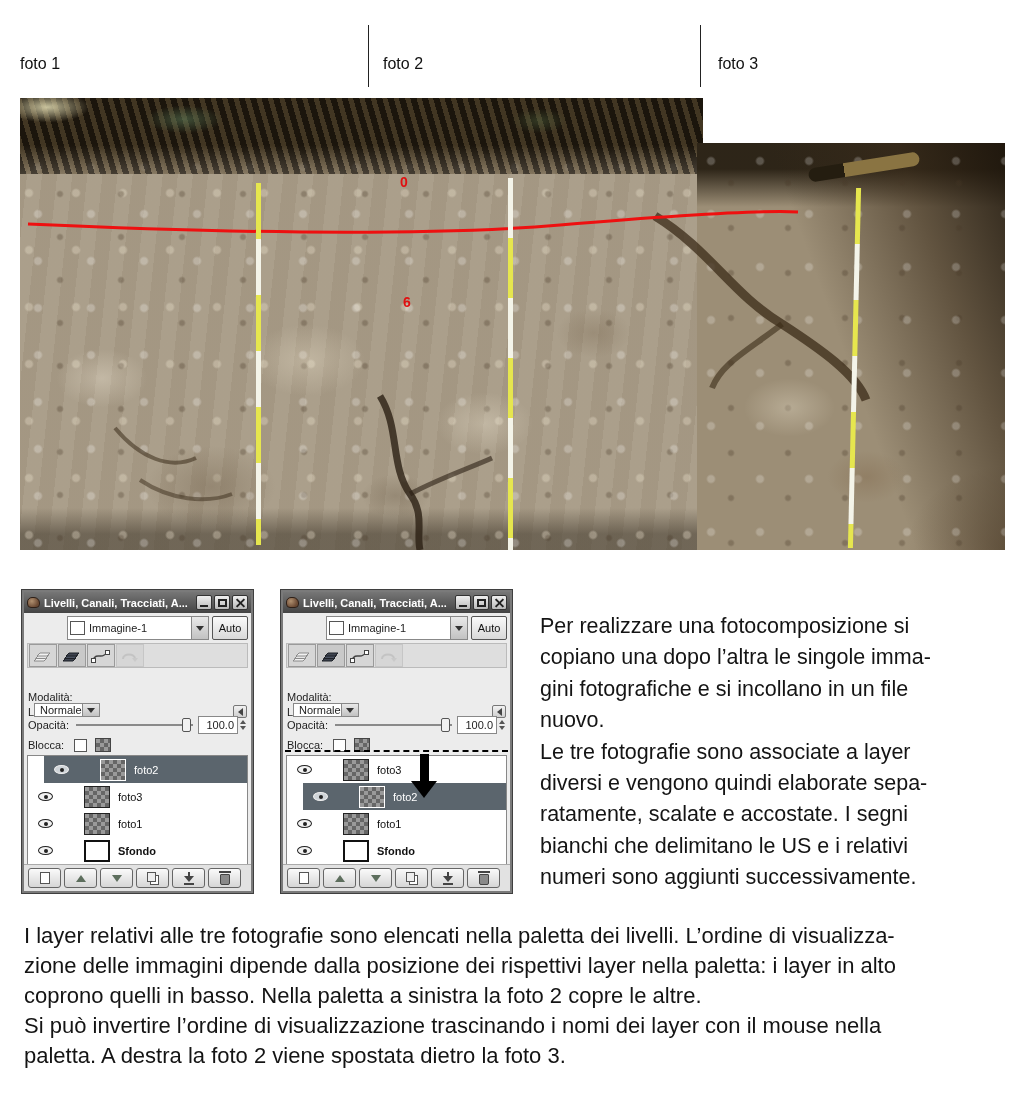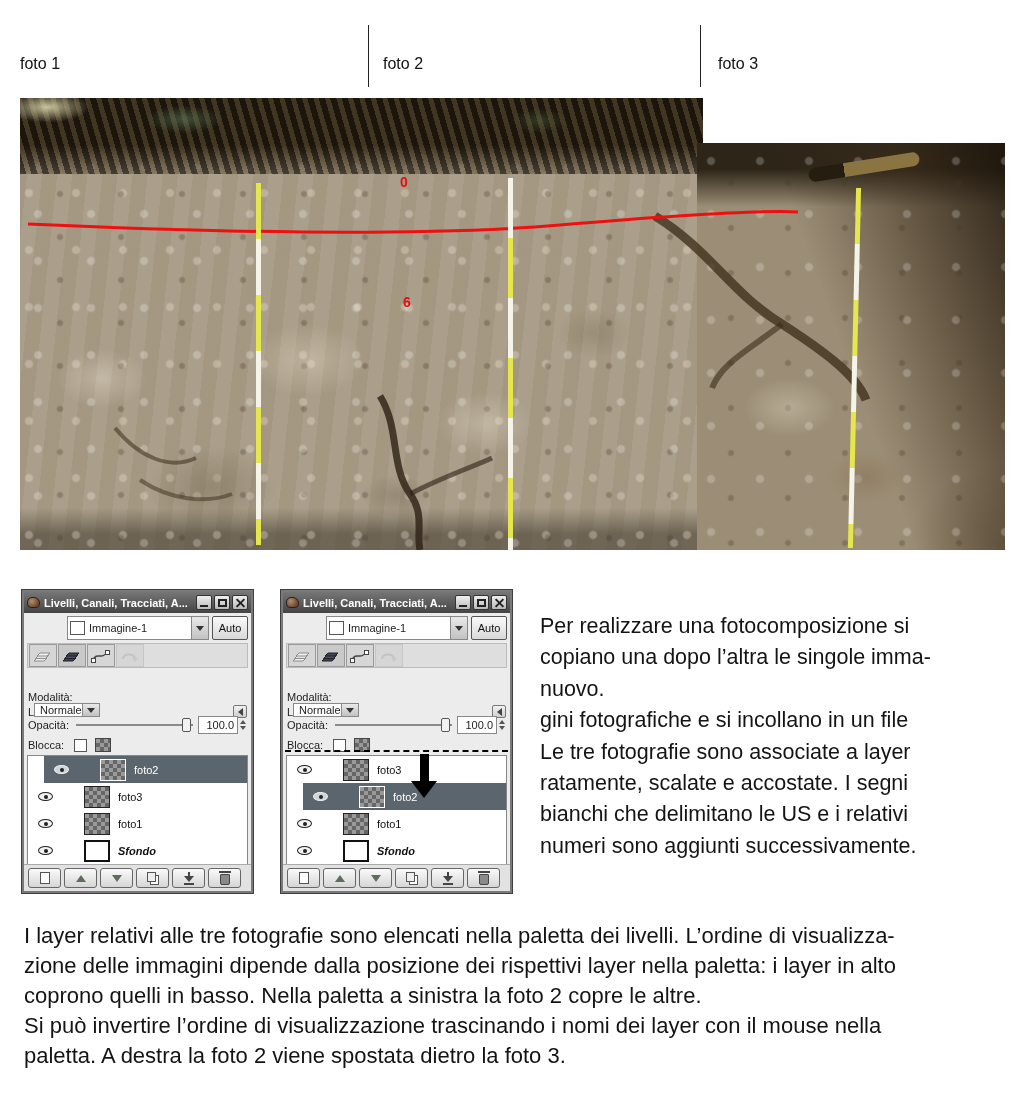--- a/index.html
+++ b/index.html
@@ -137,21 +137,21 @@
   .lrow.selected { background:#5b656d;margin-left:16px; }
   .eye { position:absolute; left:10px; width:15px; height:9px; border:1px solid #222;
     border-radius:50%; background:#f2f2f2; }
   .eye::after { content:""; position:absolute; left:50%; top:50%; width:4px; height:4px;
     background:#222; border-radius:50%; transform:translate(-50%,-50%); }
   .lrow.selected .eye { border-color:#eee; background:#cfd4d8; }
   .thumb { position:absolute; left:56px; width:26px; height:22px; border:1px solid #222; }
   .thumb.white { background:#fff; border:2px solid #111; }
   .lrow.selected .thumb { border:1px solid #fff; }
   .lname { position:absolute; left:90px; font-size:11px; color:#111; }
-  .lname.bold { font-weight:bold;font-style:italic; }
+  .lname.bold { font-weight:bold; }
   .lrow.selected .lname { color:#fff; }
 
   .btnrow { position:absolute; left:0; right:0; bottom:0; height:27px; background:#e2e2e2;
     border-top:1px solid #aaa; display:flex; align-items:center; padding:0 4px; gap:3px; }
   .pbtn { width:33px; height:20px; background:linear-gradient(#fafafa,#d6d6d6);
     border:1px solid #666; border-radius:3px; display:flex; align-items:center; justify-content:center; }
   .ic-new { width:10px; height:12px; background:#fff; border:1px solid #555; }
   .tri-up { width:0; height:0; border-left:5px solid transparent; border-right:5px solid transparent; border-bottom:7px solid #5d6e5d; }
   .tri-dn { width:0; height:0; border-left:5px solid transparent; border-right:5px solid transparent; border-top:7px solid #5d6e5d; }
   .ic-dup { width:9px; height:10px; border:1px solid #555; background:#eee; box-shadow:3px 3px 0 -1px #fff, 3px 3px 0 0 #555; margin:0 3px 3px 0; }
@@ -476,23 +476,24 @@
         </span>
       <span class="pbtn">
           <i class="ic-trash"></i>
         </span>
     </div>
   </div>
 
   <div class="side-text">
     <div>Per realizzare una fotocomposizione si</div>
     <div>copiano una dopo l’altra le singole imma-</div>
+    <div>gini fotografiche e si incollano in un file</div>
     <div>nuovo.</div>
-    <div>gini fotografiche e si incollano in un file</div>
     <div>Le  tre fotografie sono associate a layer</div>
+    <div>diversi e vengono quindi elaborate sepa-</div>
     <div>ratamente, scalate e accostate. I segni</div>
     <div>bianchi che delimitano le US e i relativi</div>
     <div>numeri sono aggiunti successivamente.</div>
   </div>
 
   <div class="bottom-text">
     <div>I  layer relativi alle tre fotografie sono elencati nella paletta dei livelli. L’ordine di visualizza-</div>
     <div>zione delle immagini dipende dalla posizione dei rispettivi layer nella paletta: i layer in alto</div>
     <div>coprono quelli in basso. Nella paletta a sinistra la foto 2 copre le altre.</div>
     <div>Si può invertire l’ordine di visualizzazione trascinando i nomi dei layer con il mouse nella</div>

